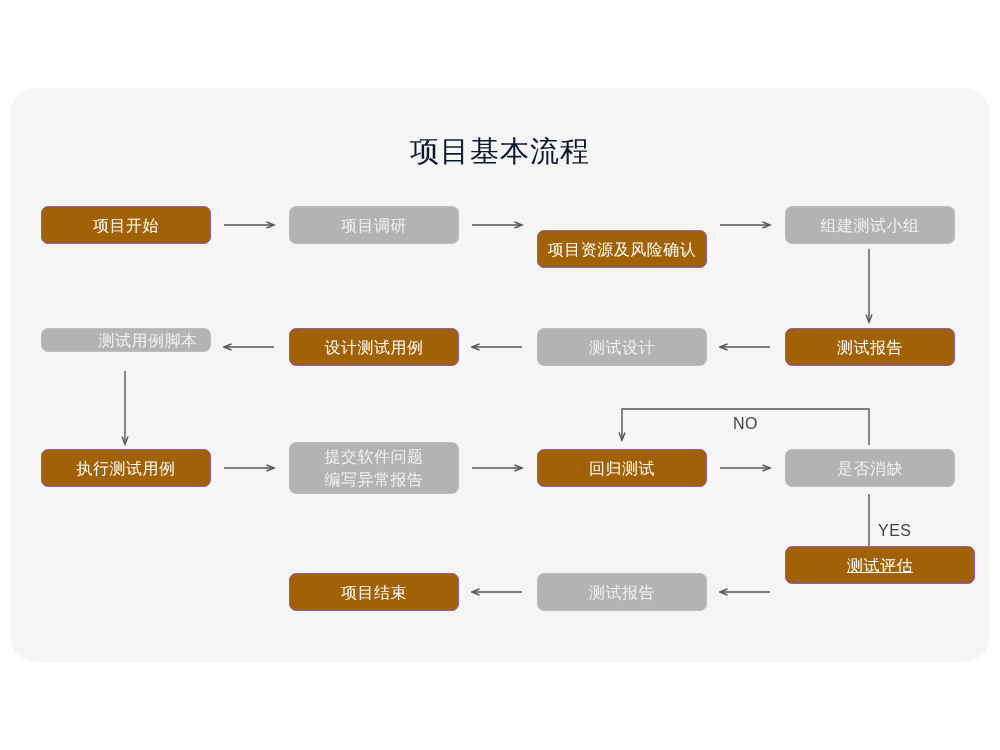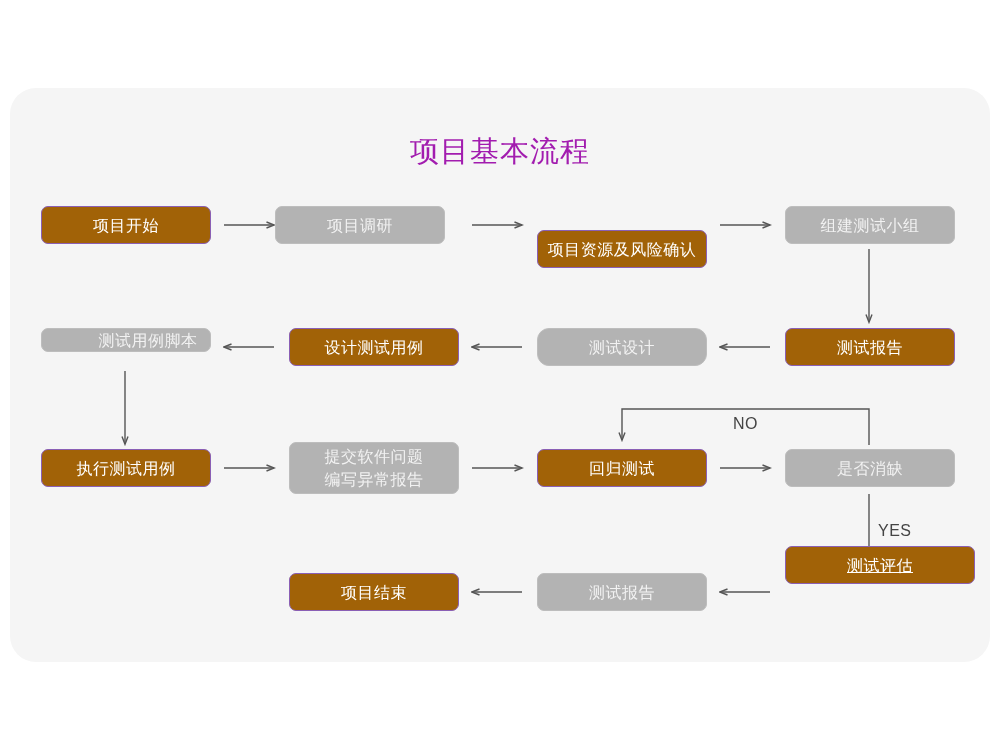--- a/index.html
+++ b/index.html
@@ -15,21 +15,21 @@
     width: 980px; height: 574px;
     background: #f5f5f5;
     border-radius: 26px;
   }
   #title {
     position: absolute;
     left: 0; top: 132px;
     width: 1000px;
     text-align: center;
     font-size: 29px;
-    color: #a21caf;
+    color: #0f172a;
     letter-spacing: 1px;
     font-weight: 400;
   }
   .node {
     position: absolute;
     border-radius: 7px;
     display: flex;
     align-items: center;
     justify-content: center;
     text-align: center;
@@ -95,27 +95,27 @@
 
   <path d="M869,445 L869,409 L622,409 L622,440" fill="none" stroke="#555555" stroke-width="1.4" marker-end="url(#ah)"></path>
 
   <line x1="869" y1="494" x2="869" y2="568" stroke="#555555" stroke-width="1.4" marker-end="url(#ah)"></line>
 
   <line x1="770" y1="592" x2="720" y2="592" stroke="#555555" stroke-width="1.4" marker-end="url(#ah)"></line>
   <line x1="522" y1="592" x2="472" y2="592" stroke="#555555" stroke-width="1.4" marker-end="url(#ah)"></line>
 </svg>
 
 <div class="node purple" style="left:41px;  top:206px; width:170px; height:38px;">项目开始</div>
-<div class="node gray" style="left:275px; top:206px; width:170px; height:38px;">项目调研</div>
+<div class="node gray" style="left:289px; top:206px; width:170px; height:38px;">项目调研</div>
 <div class="node purple" style="left:537px; top:206px; width:170px; height:38px;margin-top:24px;">项目资源及风险确认</div>
 <div class="node gray" style="left:785px; top:206px; width:170px; height:38px;">组建测试小组</div>
 
 <div class="node gray" style="left:41px;  top:328px; width:170px; height:24px;padding-left:44px;">测试用例脚本</div>
 <div class="node purple" style="left:289px; top:328px; width:170px; height:38px;">设计测试用例</div>
-<div class="node gray" style="left:537px; top:328px; width:170px; height:38px;border-radius:12px;">测试设计</div>
+<div class="node gray" style="left:537px; top:328px; width:170px; height:38px;">测试设计</div>
 <div class="node purple" style="left:785px; top:328px; width:170px; height:38px;">测试报告</div>
 
 <div class="node purple" style="left:41px;  top:449px; width:170px; height:38px;">执行测试用例</div>
 <div class="node gray" style="left:289px; top:442px; width:170px; height:52px;">提交软件问题
 编写异常报告</div>
 <div class="node purple" style="left:537px; top:449px; width:170px; height:38px;">回归测试</div>
 <div class="node gray" style="left:785px; top:449px; width:170px; height:38px;">是否消缺</div>
 
 <div class="node purple" style="left:289px; top:573px; width:170px; height:38px;">项目结束</div>
 <div class="node gray" style="left:537px; top:573px; width:170px; height:38px;">测试报告</div>

